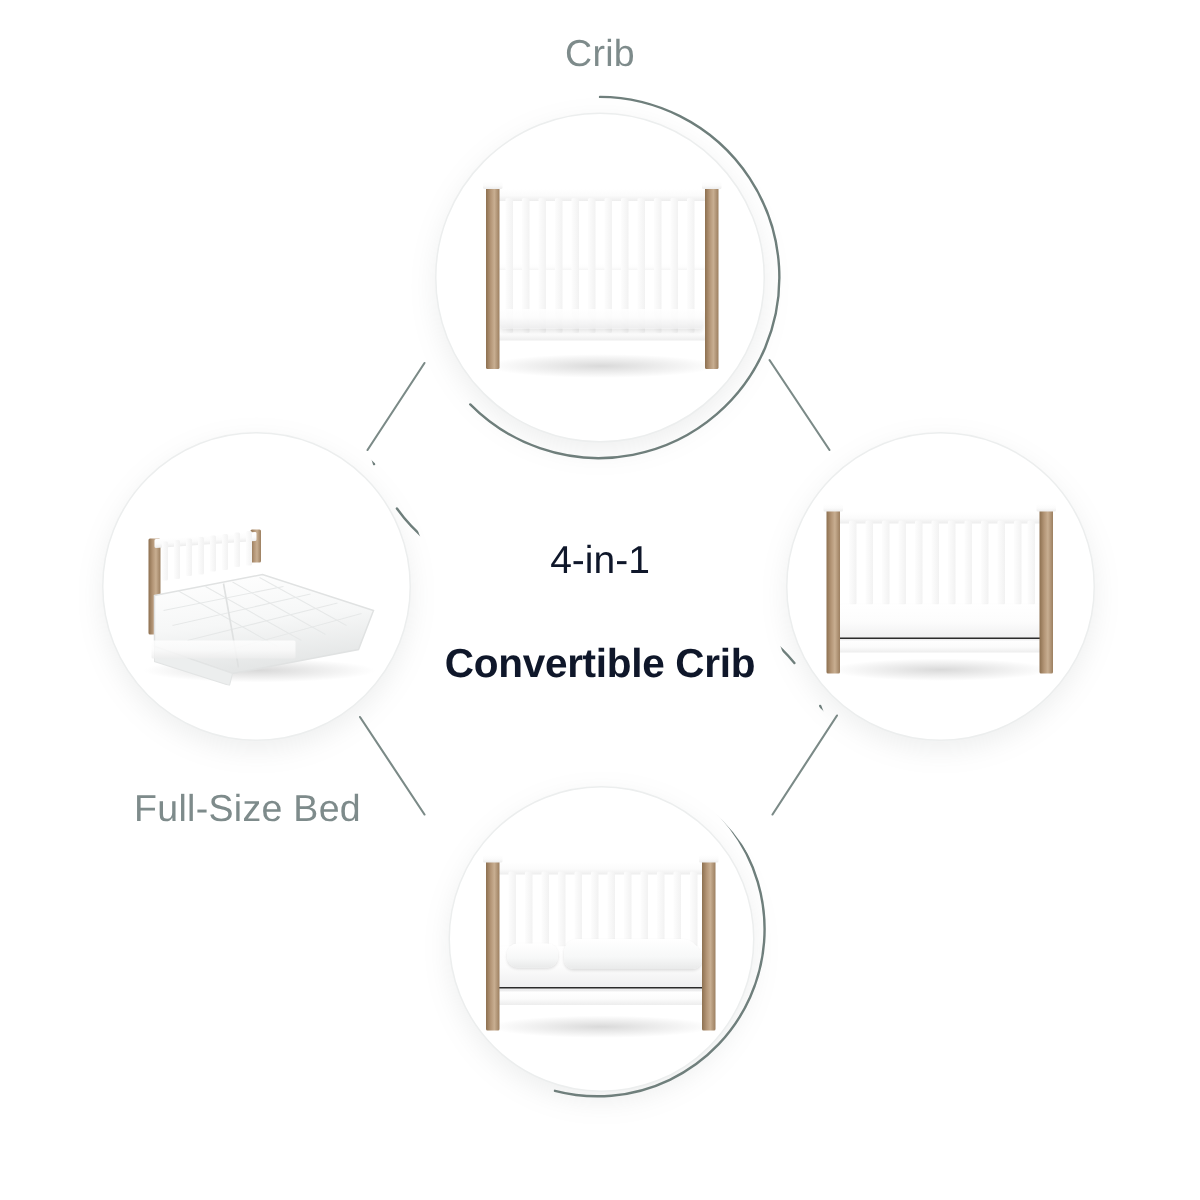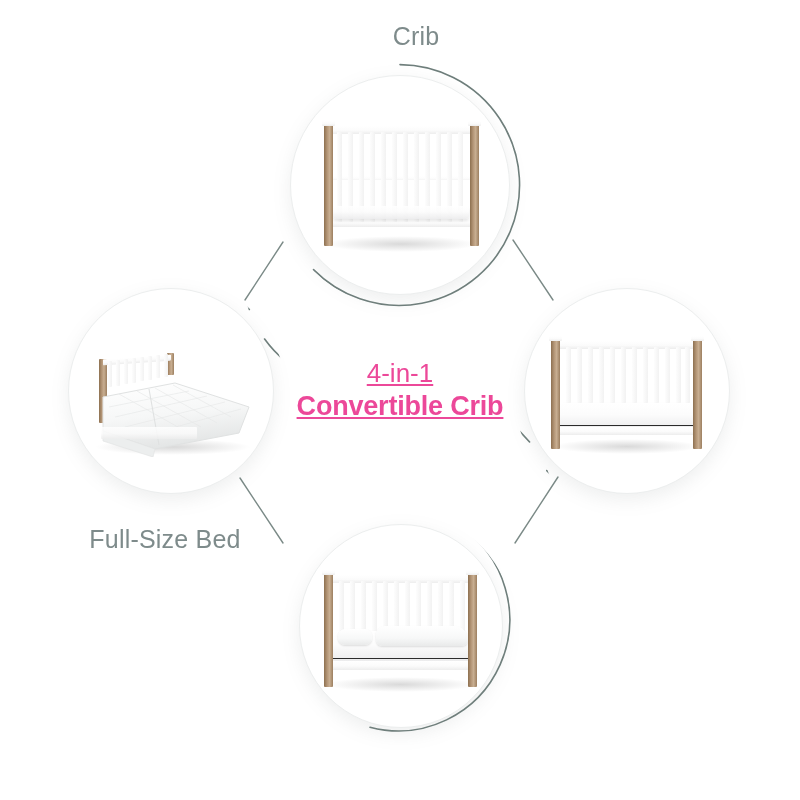--- a/index.html
+++ b/index.html
@@ -29,27 +29,26 @@
     letter-spacing:.2px;
     white-space:nowrap;
     text-align:center;
   }
 
   
   #center-caption{
     position:absolute;
     left:256px;top:358px;width:288px;
     text-align:center;
-    color:#ec4899;
+    color:#0f172a;
     font-size:26px;
     line-height:1.22;
     white-space:nowrap;
-    text-decoration:underline;
-  }
-  #center-caption .l2{font-weight:bold;font-size:27px;letter-spacing:-.2px;}
+  }
+  #center-caption .l2{font-weight:bold;font-size:27px;letter-spacing:-.2px;margin-top:36px;}
 
   
   #links{position:absolute;left:0;top:0;width:800px;height:800px;}
 
   
   .art{position:absolute;}
   .post{position:absolute;background:linear-gradient(90deg,#8d7050 0%,#b49677 35%,#c8ae91 62%,#9c7f60 100%);border-radius:1px;}
   .rail{position:absolute;background:linear-gradient(180deg,#ffffff 0%,#fbfbfb 55%,#ededed 100%);border-radius:1px;}
   .slat{position:absolute;background:linear-gradient(90deg,#fdfdfd,#f2f2f2);border-radius:1px;}
   .mattress{position:absolute;background:linear-gradient(180deg,#ffffff 0%,#fcfcfc 45%,#ececed 100%);border-radius:3px;box-shadow:0 2px 3px rgba(0,0,0,.10);}
@@ -104,21 +103,21 @@
       <div class="slat" style="left:152px;top:14px;width:5px;height:90px;"></div>
 
       <div class="mattress" style="left:27px;top:88px;width:136px;height:13px;opacity:.9;"></div>
 
       <div class="post" style="left:18px;top:4px;width:9px;height:124px;"></div>
       <div class="post" style="left:164px;top:4px;width:9px;height:124px;"></div>
       <div class="rail" style="left:16px;top:3px;width:13px;height:5px;"></div>
       <div class="rail" style="left:162px;top:3px;width:13px;height:5px;"></div>
     </div>
   </div>
-  <div class="node-label" style="left:316px;top:22px;width:200px;">Crib</div>
+  <div class="node-label" style="left:300px;top:22px;width:200px;">Crib</div>
 
   <div class="node" style="left:513px;top:277px;width:228px;height:228px;">
     <svg class="ring-outer" viewBox="0 0 228 228">
       <path d="M 33.8 193.6
                A 112.4 112.4 0 1 1 16.6 165.0" fill="none" stroke="#6f7f7c" stroke-width="1.6" stroke-linecap="round"></path>
     </svg>
     <div class="ring-inner" style="left:11px;top:11px;width:204px;height:204px;"></div>
 
     <div class="art" style="left:24px;top:58px;width:180px;height:122px;">
       <div class="shadow-soft" style="left:16px;top:104px;width:148px;height:15px;"></div>

